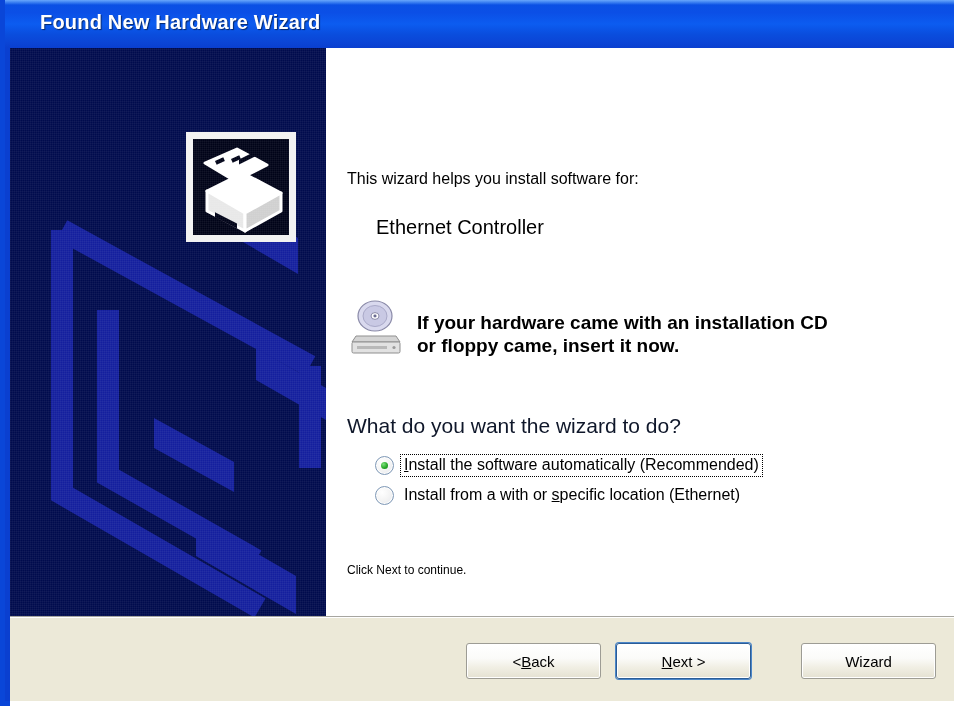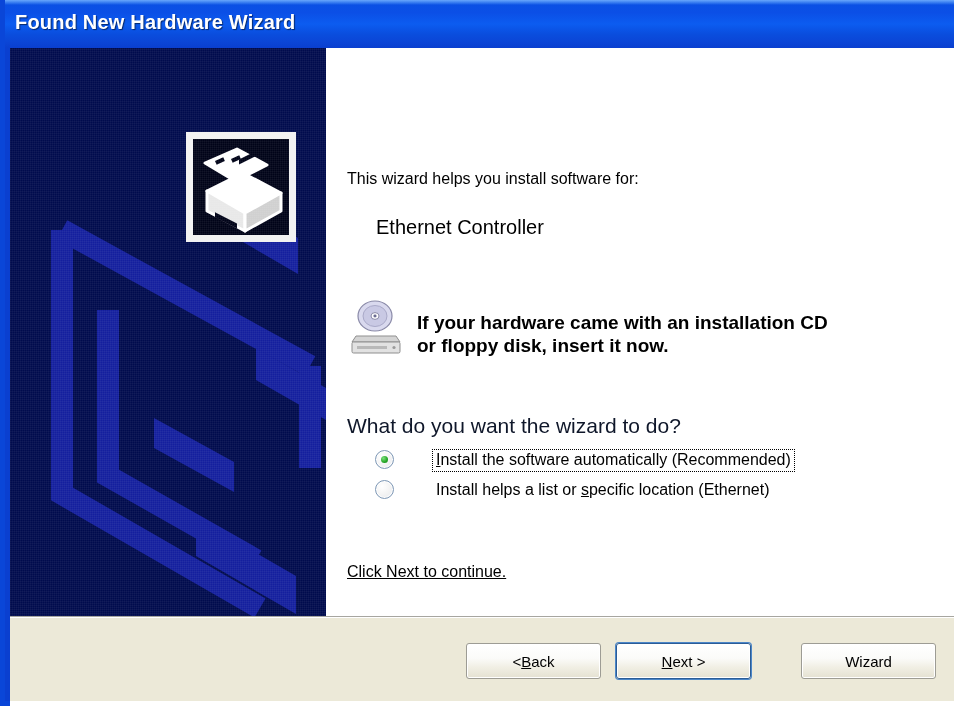--- a/index.html
+++ b/index.html
@@ -48,21 +48,21 @@
   .titlebar-gloss {
     position: absolute;
     left: 0; top: 0;
     width: 100%;
     height: 5px;
     background: linear-gradient(to bottom, rgba(120,180,255,.85), rgba(60,130,240,0));
     pointer-events: none;
   }
   .titlebar-text {
     position: absolute;
-    left: 10px;
+    left: 35px;
     top: 11px;
     font-size: 20px;
     font-weight: bold;
     color: #ffffff;
     letter-spacing: .2px;
     text-shadow: 1px 1px 1px rgba(0,0,0,.55);
     white-space: nowrap;
   }
 
   
@@ -185,22 +185,21 @@
   .radiogroup {
     position: absolute;
     left: 49px;
     top: 402px;
     width: 530px;
   }
   .radio-row {
     position: relative;
     height: 30px;
     display: flex;
-    align-items: flex-start;
-    gap: 32px;
+    align-items: center;
   }
   .radio-mark {
     position: relative;
     width: 19px;
     height: 19px;
     border-radius: 50%;
     box-sizing: border-box;
     background:
       radial-gradient(circle at 36% 32%, #ffffff 0%, #f4f4f4 48%, #e4e7ec 100%);
     border: 1px solid #7e98b6;
@@ -226,24 +225,23 @@
   }
   .radio-label.focused {
     outline: 1px dotted #000;
     outline-offset: 0;
   }
 
   .line-click {
     position: absolute;
     left: 21px;
     top: 515px;
-    font-size: 16px;
-    color: #000;
-    white-space: nowrap;
-    text-decoration: underline;
+    font-size: 12px;
+    color: #000;
+    white-space: nowrap;
   }
 
   
   .sep {
     position: absolute;
     left: 0;
     top: 568px;
     width: 944px;
     height: 2px;
     background: linear-gradient(to bottom, #a7a6a0 0 1px, #ffffff 1px 2px);
@@ -365,36 +363,36 @@
           <ellipse cx="25" cy="18" rx="1.6" ry="1.4" fill="#6b6b90"></ellipse>
 
           <path d="M 6 38 L 46 38 L 50 44 L 2 44 Z" fill="#d4d4d4" stroke="#8f8f8f" stroke-width="1"></path>
 
           <rect x="2" y="44" width="48" height="11" rx="1.5" fill="#e2e2e2" stroke="#8f8f8f" stroke-width="1"></rect>
           <rect x="7" y="48" width="30" height="3" fill="#b9b9b9"></rect>
           <circle cx="44" cy="49.5" r="1.6" fill="#9a9a9a"></circle>
         </svg>
         <div class="cdtext">
           <div>If your hardware came with an installation CD</div>
-          <div>or floppy disk, insert it now.</div>
+          <div>or floppy came, insert it now.</div>
         </div>
       </div>
 
       <div class="line-question">What do you want the wizard to do?</div>
 
       <div class="radiogroup">
         <div class="radio-row">
           <span class="radio-mark">
             <span class="dot"></span>
           </span>
           <span class="radio-label focused"><span></span><span class="u">I</span><span>nstall the software automatically (Recommended)</span></span>
         </div>
         <div class="radio-row">
           <span class="radio-mark"></span>
-          <span class="radio-label"><span>Install helps a list or </span><span class="u">s</span><span>pecific location (Ethernet)</span></span>
+          <span class="radio-label"><span>Install from a with or </span><span class="u">s</span><span>pecific location (Ethernet)</span></span>
         </div>
       </div>
 
       <div class="line-click">Click Next to continue.</div>
     </div>
 
     <div class="sep"></div>
     <div class="footer">
       <div class="btnrow">
         <button class="xpbtn">

